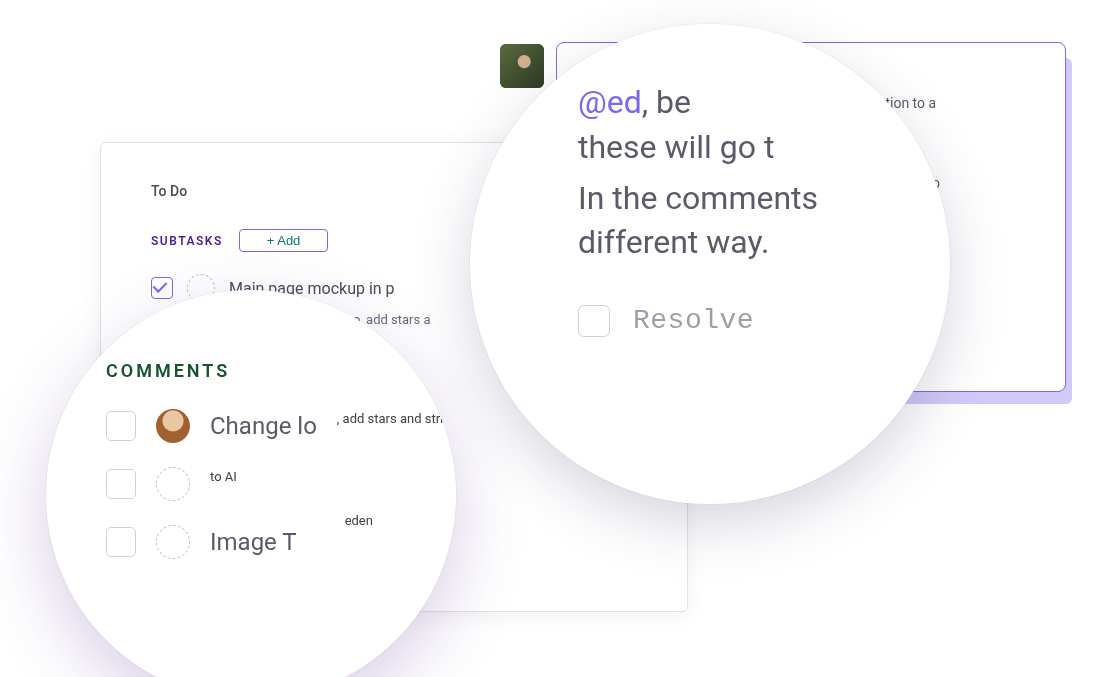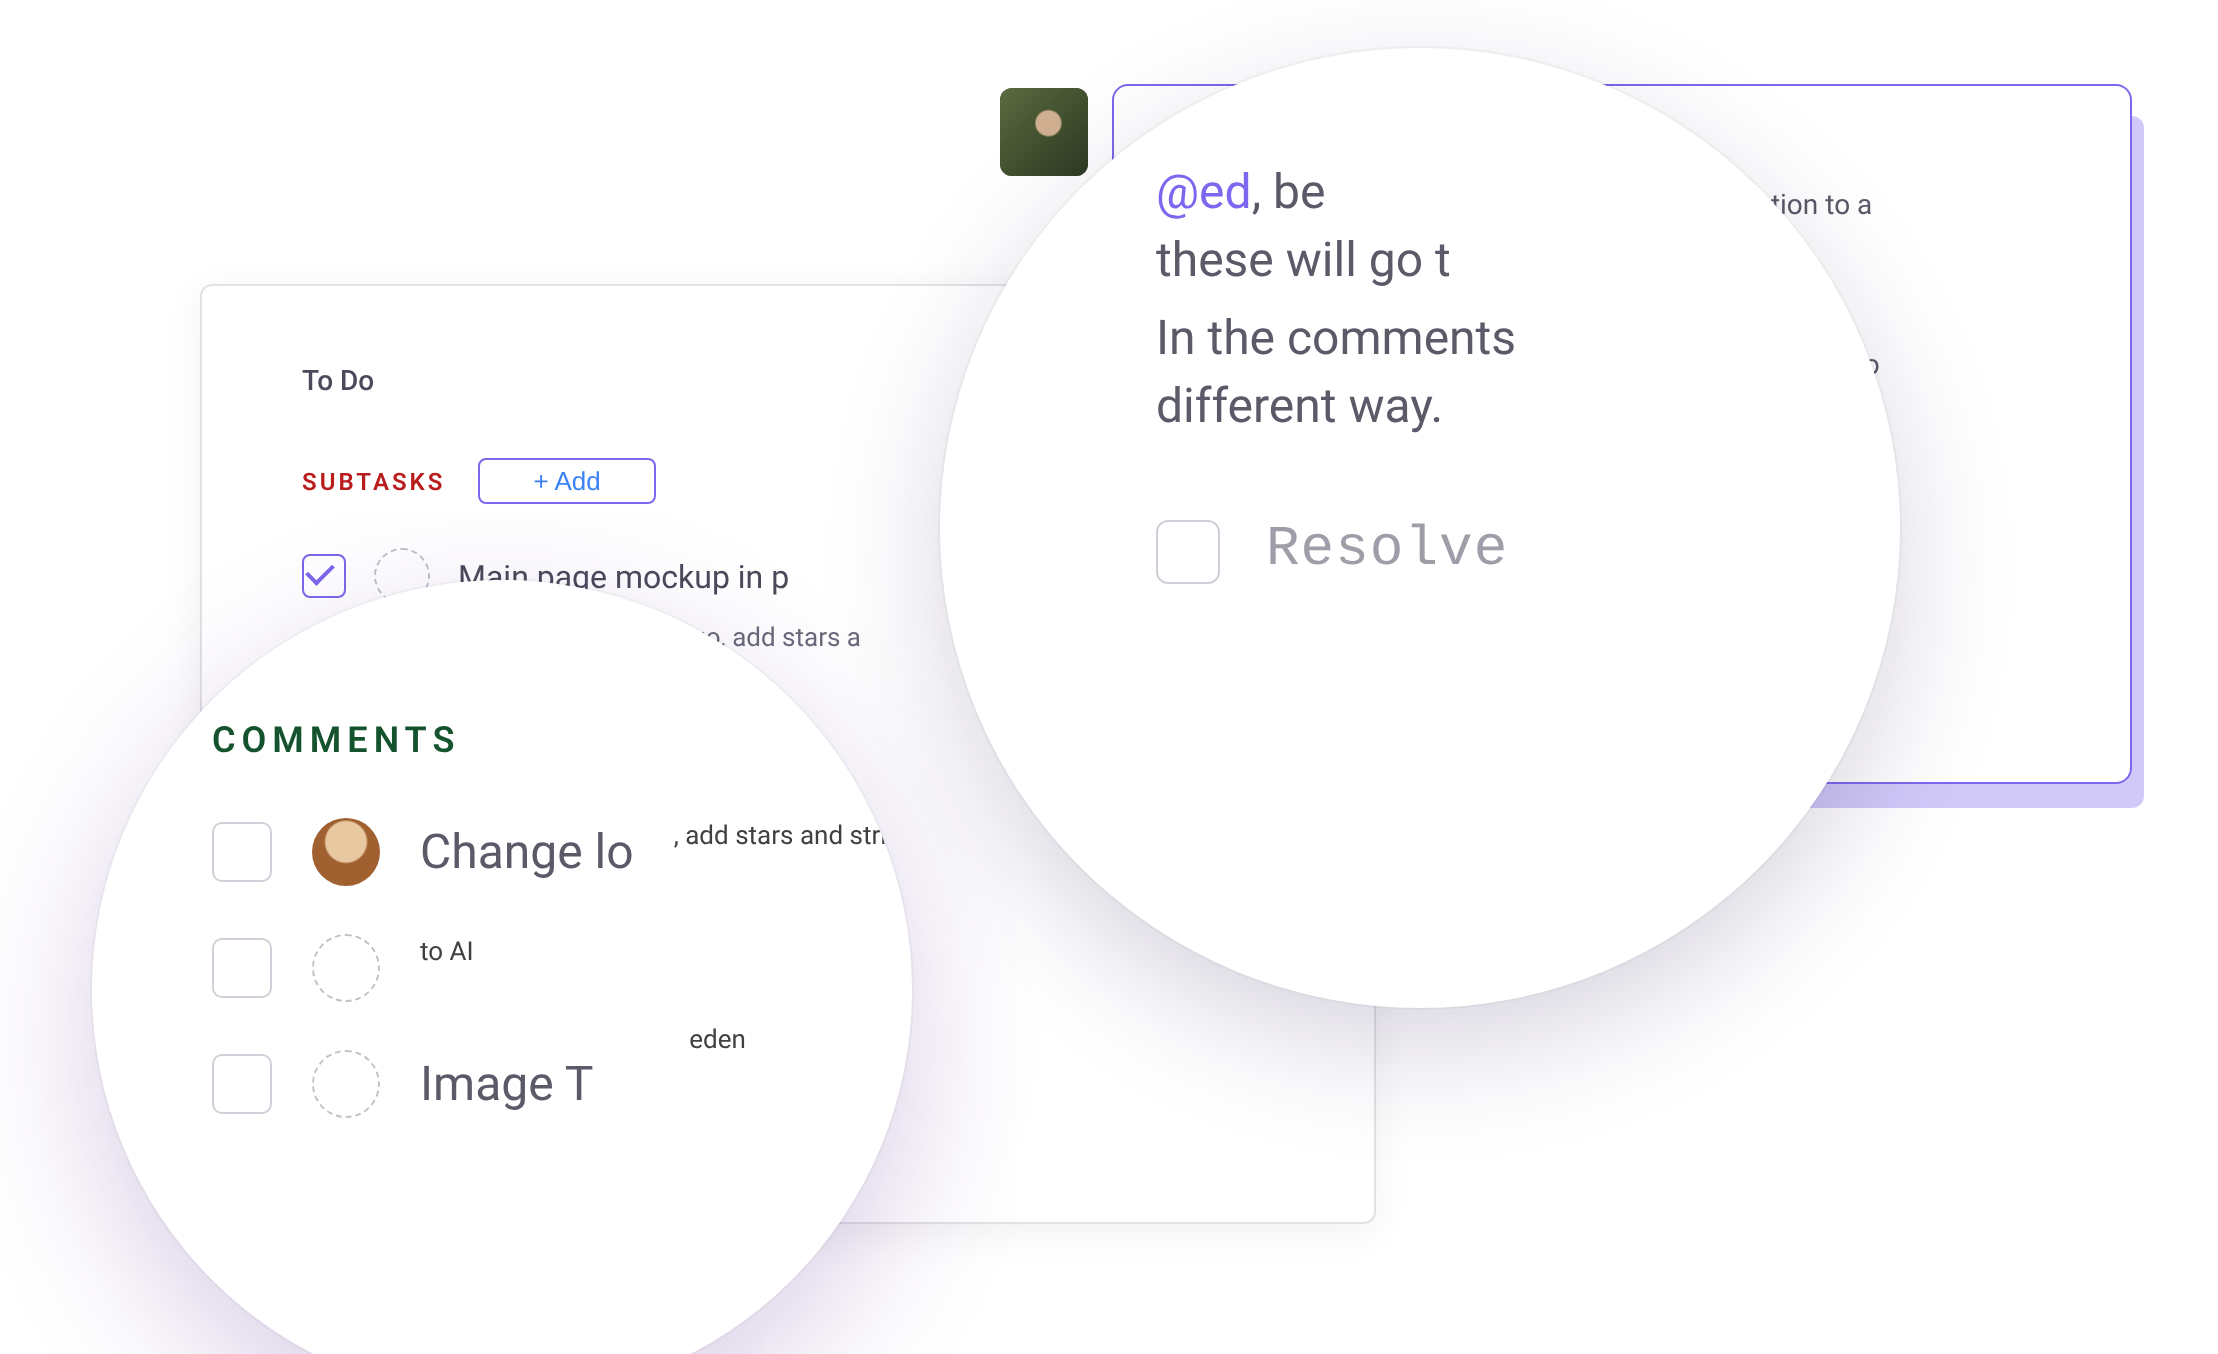--- a/index.html
+++ b/index.html
@@ -33,26 +33,26 @@
   }
   .subtasks-row {
     display: flex;
     align-items: center;
     gap: 16px;
     margin-bottom: 22px;
   }
   .subtasks-label {
     font-size: 12px;
     letter-spacing: 1.5px;
-    color: #b91c1c;
+    color: #4c1d95;
     font-weight: 600;
   }
   .add-btn {
     border: 1px solid #7b68ee;
-    color: #3b82f6;
+    color: #0f766e;
     background: #fff;
     font-size: 13px;
     font-weight: 500;
     padding: 3px 27px;
     border-radius: 4px;
     cursor: pointer;
   }
   .add-btn::before { content: "+ "; }
   .task-row {
     display: flex;
@@ -140,21 +140,21 @@
     top: 290px;
     width: 410px;
     height: 410px;
     z-index: 6;
     box-shadow: 0 24px 70px rgba(80,30,140,0.22), 0 0 0 1px rgba(0,0,0,0.03);
   }
 
   
   .magr-content { position:absolute; left:108px; top:56px; width:360px; }
   .magr-line {
-    font-size: 24px;
+    font-size: 32px;
     color: #5a5a68;
     font-weight: 400;
     line-height: 1.4;
     white-space: nowrap;
   }
   .magr-mention { color:#7b68ee; }
   .magr-resolve {
     margin-top: 40px;
     display:flex; align-items:flex-start; gap:23px;font-family:Liberation Mono, monospace;
   }

